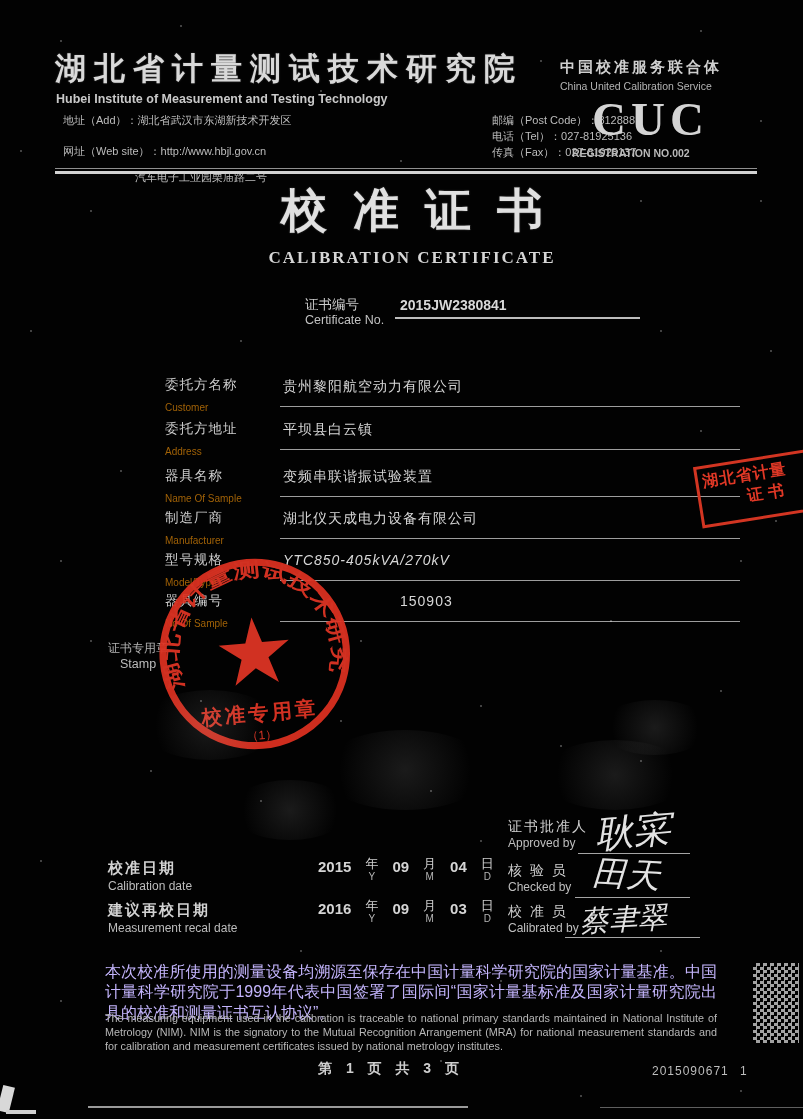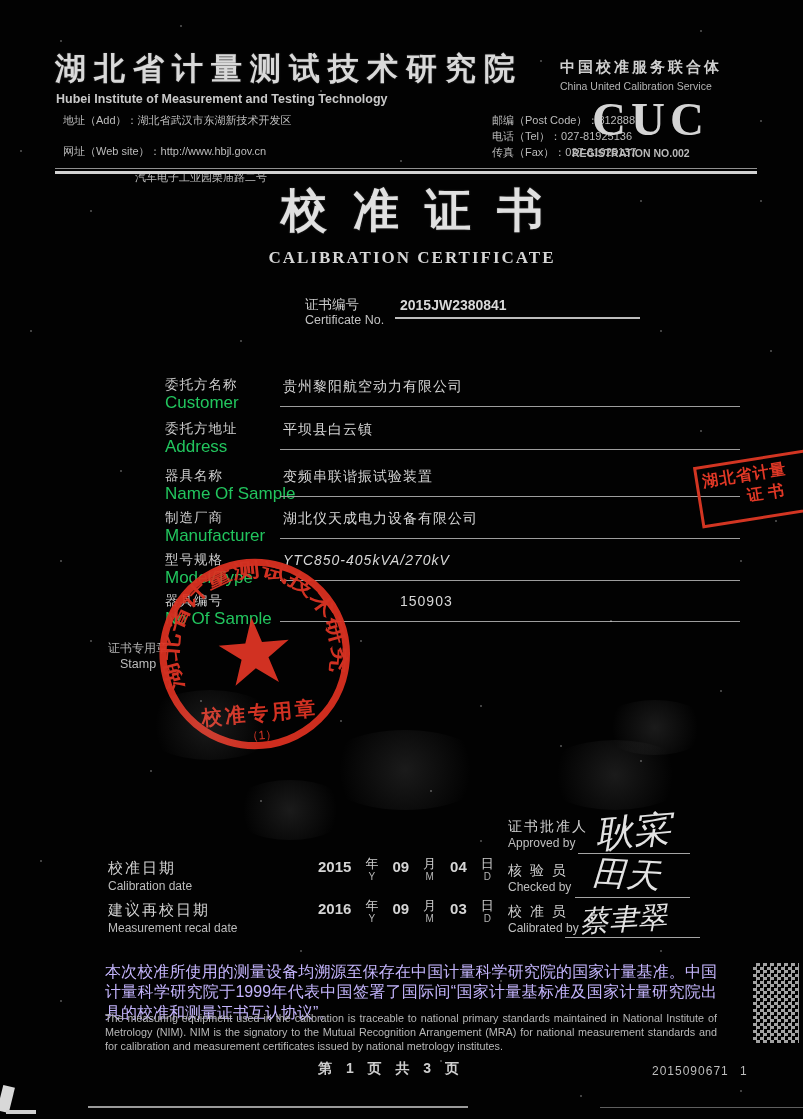--- a/index.html
+++ b/index.html
@@ -28,37 +28,37 @@
   .title-cn{left:232px;top:180px;width:360px;text-align:center;font-size:46px;font-weight:bold;letter-spacing:26px;padding-left:26px;box-sizing:border-box;color:#e0e0e0;text-shadow:0 0 2px rgba(255,255,255,.3);}
   .title-en{left:232px;top:248px;width:360px;text-align:center;font-family:"Liberation Serif",serif;font-size:17px;font-weight:bold;letter-spacing:2px;color:#d6d6d6;}
   
   .certno-cn{left:305px;top:296px;font-size:13.5px;color:#cccccc;}
   .certno-en{left:305px;top:313px;font-size:12.5px;color:#c2c2c2;}
   .certno-val{left:400px;top:297px;font-size:14px;font-weight:bold;color:#d8d8d8;}
   .certno-line{left:395px;top:317px;width:245px;height:2px;background:#bdbdbd;}
   
   .field{position:absolute;left:0;top:0;width:100%;}
   .f-label-cn{position:absolute;left:165px;font-size:13.5px;letter-spacing:1px;color:#cdcdcd;}
-  .f-label-en{position:absolute;left:165px;font-size:17px;color:#22c55e;}
+  .f-label-en{position:absolute;left:165px;font-size:10px;color:#a16207;margin-top:9px;}
   .f-value{position:absolute;left:283px;font-size:14px;letter-spacing:1px;color:#d7d7d7;}
   .f-line{position:absolute;left:280px;width:460px;height:1px;background:#9d9d9d;}
   
   .stamp-label-cn{left:108px;top:640px;font-size:12px;color:#b3b3b3;}
   .stamp-label-en{left:120px;top:657px;font-size:12.5px;color:#bcbcbc;}
   .round-stamp{left:153px;top:550px;width:204px;height:214px;transform:rotate(-5deg);opacity:.95;}
   .corner-stamp{left:697px;top:457px;width:126px;height:62px;border:3px solid #d23522;transform:rotate(-9deg);padding:3px 4px;box-sizing:border-box;}
   .corner-line1{font-size:16px;font-weight:bold;color:#e03826;letter-spacing:1px;white-space:nowrap;}
   .corner-line2{font-size:16px;font-weight:bold;color:#e03826;letter-spacing:5px;padding-left:42px;white-space:nowrap;}
   
   .appr-cn{font-size:14px;letter-spacing:2px;color:#cfcfcf;}
   .appr-en{font-size:12px;color:#bfbfbf;}
   .sig{font-family:"DejaVu Serif",serif;font-style:italic;color:#e2e2e2;white-space:nowrap;}
   .sig-line{position:absolute;height:1px;background:#a5a5a5;}
   
-  .date-label-cn{font-size:15px;font-weight:normal;letter-spacing:2px;color:#d2d2d2;}
+  .date-label-cn{font-size:15px;font-weight:bold;letter-spacing:2px;color:#d2d2d2;}
   .date-label-en{font-size:12px;color:#bdbdbd;}
   .date-row{display:flex;gap:14px;align-items:flex-start;}
   .date-num{font-size:15px;font-weight:bold;color:#d5d5d5;padding-top:1px;}
   .unit{display:inline-flex;flex-direction:column;align-items:center;line-height:1;}
   .unit .u-cn{font-size:13px;color:#cfcfcf;}
   .unit .u-en{font-size:10px;color:#b5b5b5;margin-top:2px;}
   
   .note-cn{left:105px;top:962px;width:612px;font-size:16px;line-height:1.28;text-align:justify;color:#c4b5fd;}
   .note-en{left:105px;top:1011px;width:612px;font-size:10.8px;line-height:1.3;text-align:justify;color:#b8b8b8;}
   .qr{left:753px;top:963px;width:46px;height:80px;background:repeating-conic-gradient(#bdbdbd 0% 25%,#000 0% 50%) 0 0/7px 7px;opacity:.85;}

